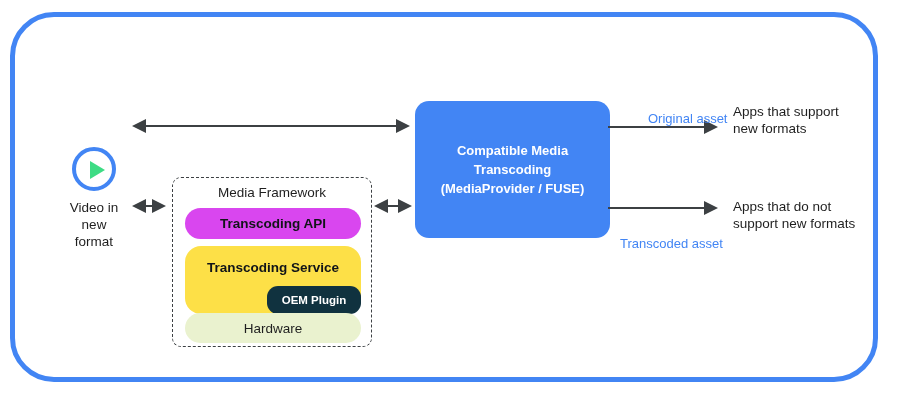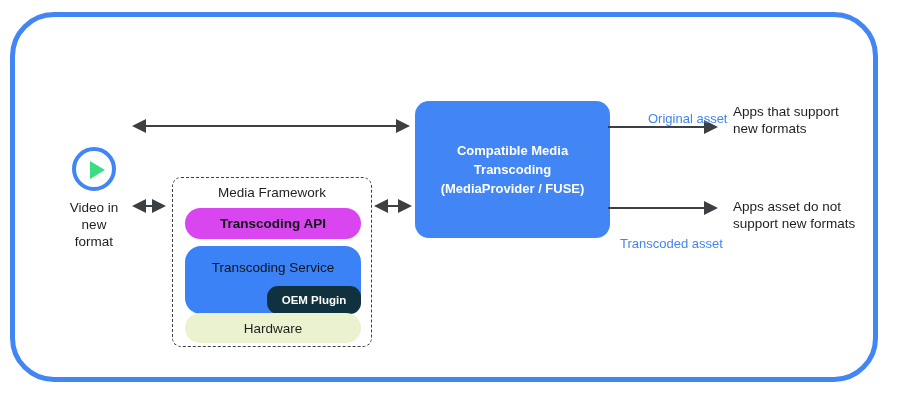--- a/index.html
+++ b/index.html
@@ -95,23 +95,23 @@
     top: 30px;
     height: 31px;
     background: #d946ef;
     font-size: 13.5px;
     font-weight: bold;
     color: #111418;
   }
   #box-service {
     top: 68px;
     height: 68px;
-    background: #3b82f6;
-    font-size: 13.5px;
-    font-weight: normal;
+    background: #fde047;
+    font-size: 13.5px;
+    font-weight: bold;
     color: #111418;
     align-items: flex-start;
     padding-top: 14px;
   }
   #box-oem {
     position: absolute;
     left: 94px;
     top: 108px;
     width: 94px;
     height: 28px;
@@ -277,16 +277,16 @@
       </marker>
     </defs>
     <line x1="0" y1="8" x2="108" y2="8" stroke="#3c4043" stroke-width="2" marker-end="url(#mk-r5)"></line>
   </svg>
 
   <div id="label-original" class="asset-label">Original asset</div>
   <div id="label-transcoded" class="asset-label">Transcoded asset</div>
 
   <div id="label-apps-support" class="apps-label">Apps that support
 new formats</div>
-  <div id="label-apps-nosupport" class="apps-label">Apps asset do not
+  <div id="label-apps-nosupport" class="apps-label">Apps that do not
 support new formats</div>
 
 </div>
 
 </body></html>

